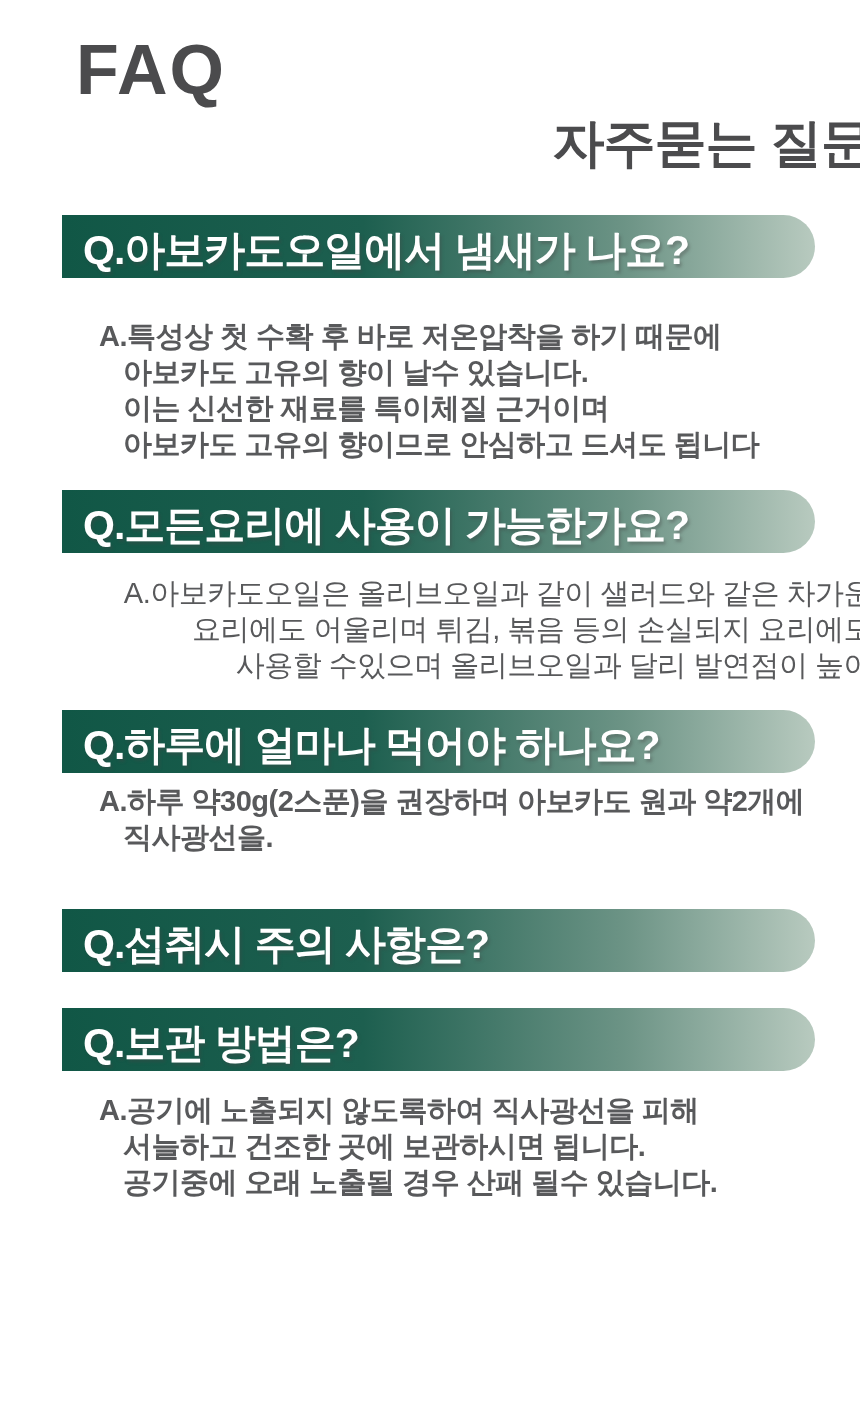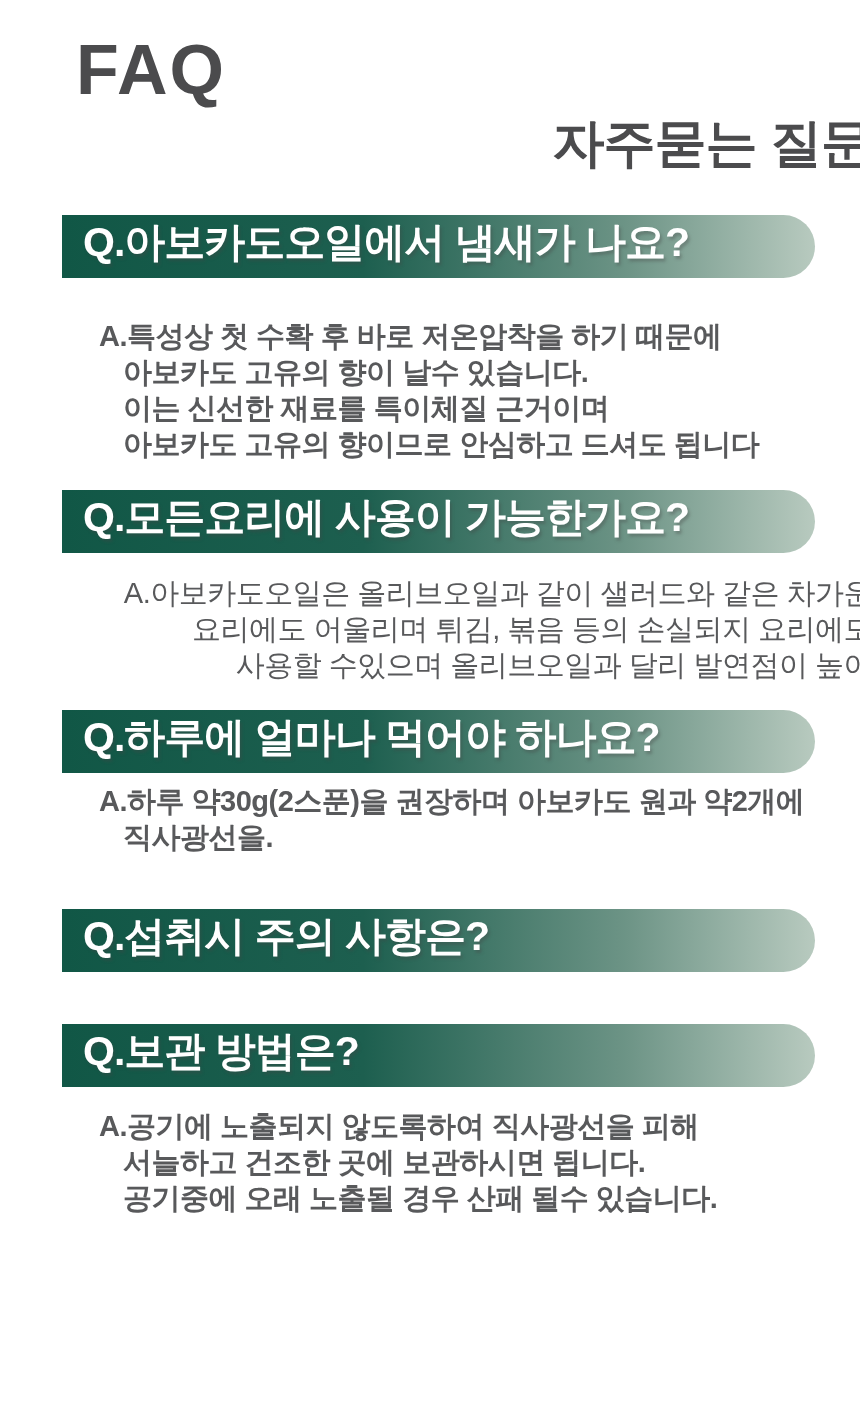--- a/index.html
+++ b/index.html
@@ -30,21 +30,21 @@
     text-align: right;
   }
   .q-bar {
     margin-left: 50px;
     width: 753px;
     height: 63px;
     box-sizing: border-box;
     border-radius: 0 32px 32px 0;
     background: linear-gradient(90deg, #115746 0%, #1d5f4f 40%, #6d9486 75%, #b8cabf 100%);
     display: flex;
-    align-items: flex-start;
+    align-items: flex-end;
     padding-left: 21px;
   }
   .q-text {
     color: #ffffff;
     font-size: 41px;
     font-weight: bold;
     letter-spacing: -1px;
     text-shadow: 2px 3px 3px rgba(70, 70, 70, 0.35);
     white-space: nowrap;
   }
@@ -59,21 +59,21 @@
   .a-line.first { margin-left: 87px; }
 
   .mt-bar1 { margin-top: 42px; }
   .mt-ans1 { margin-top: 40px; font-weight: bold; }
   .mt-bar2 { margin-top: 28px; }
   .mt-ans2 { margin-top: 22px; text-align: right; }
   .mt-bar3 { margin-top: 27px; }
   .mt-ans3 { margin-top: 10px; }
   .mt-bar4 { margin-top: 54px; }
   .mt-ans4 { margin-top: 16px; }
-  .mt-bar5 { margin-top: 52px; }
+  .mt-bar5 { margin-top: 36px; }
   .mt-ans5 { margin-top: 21px; }
 </style>
 </head>
 <body>
 
 <div class="page">
 
   <div class="page-header">
     <div class="faq-title">FAQ</div>
     <div class="faq-subtitle">자주묻는 질문</div>

